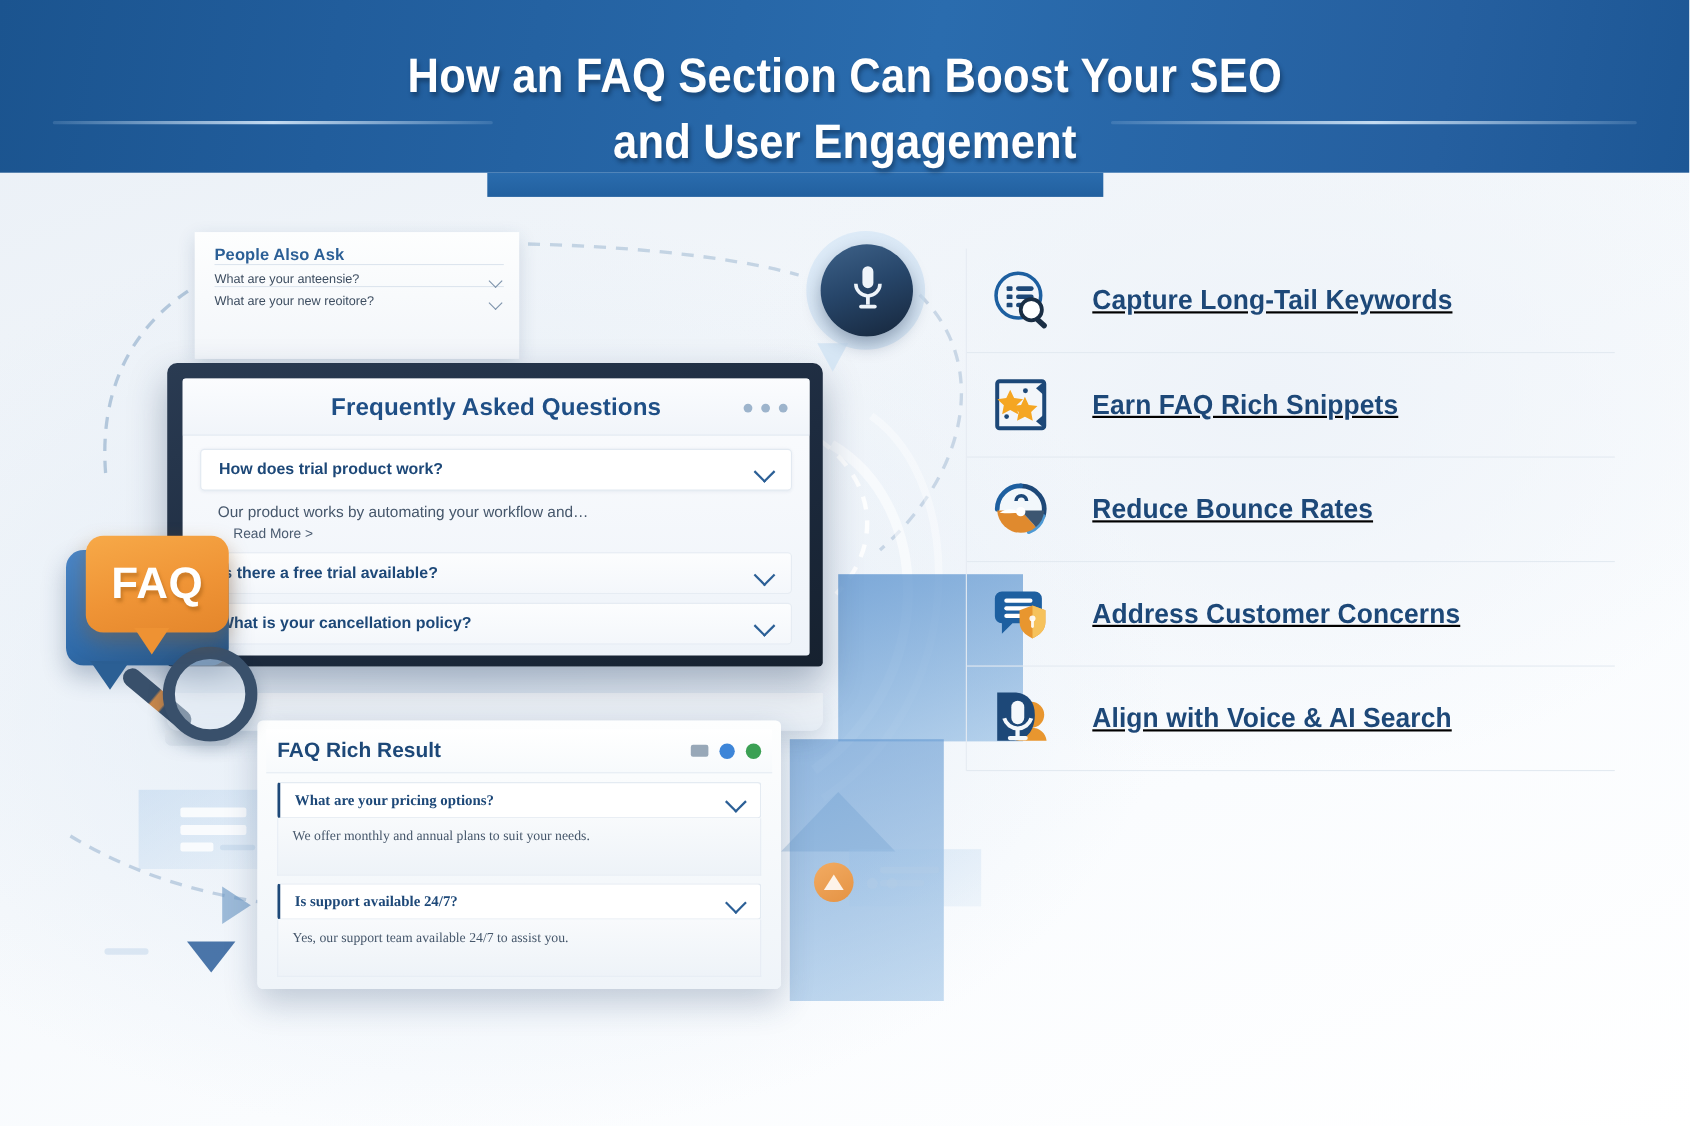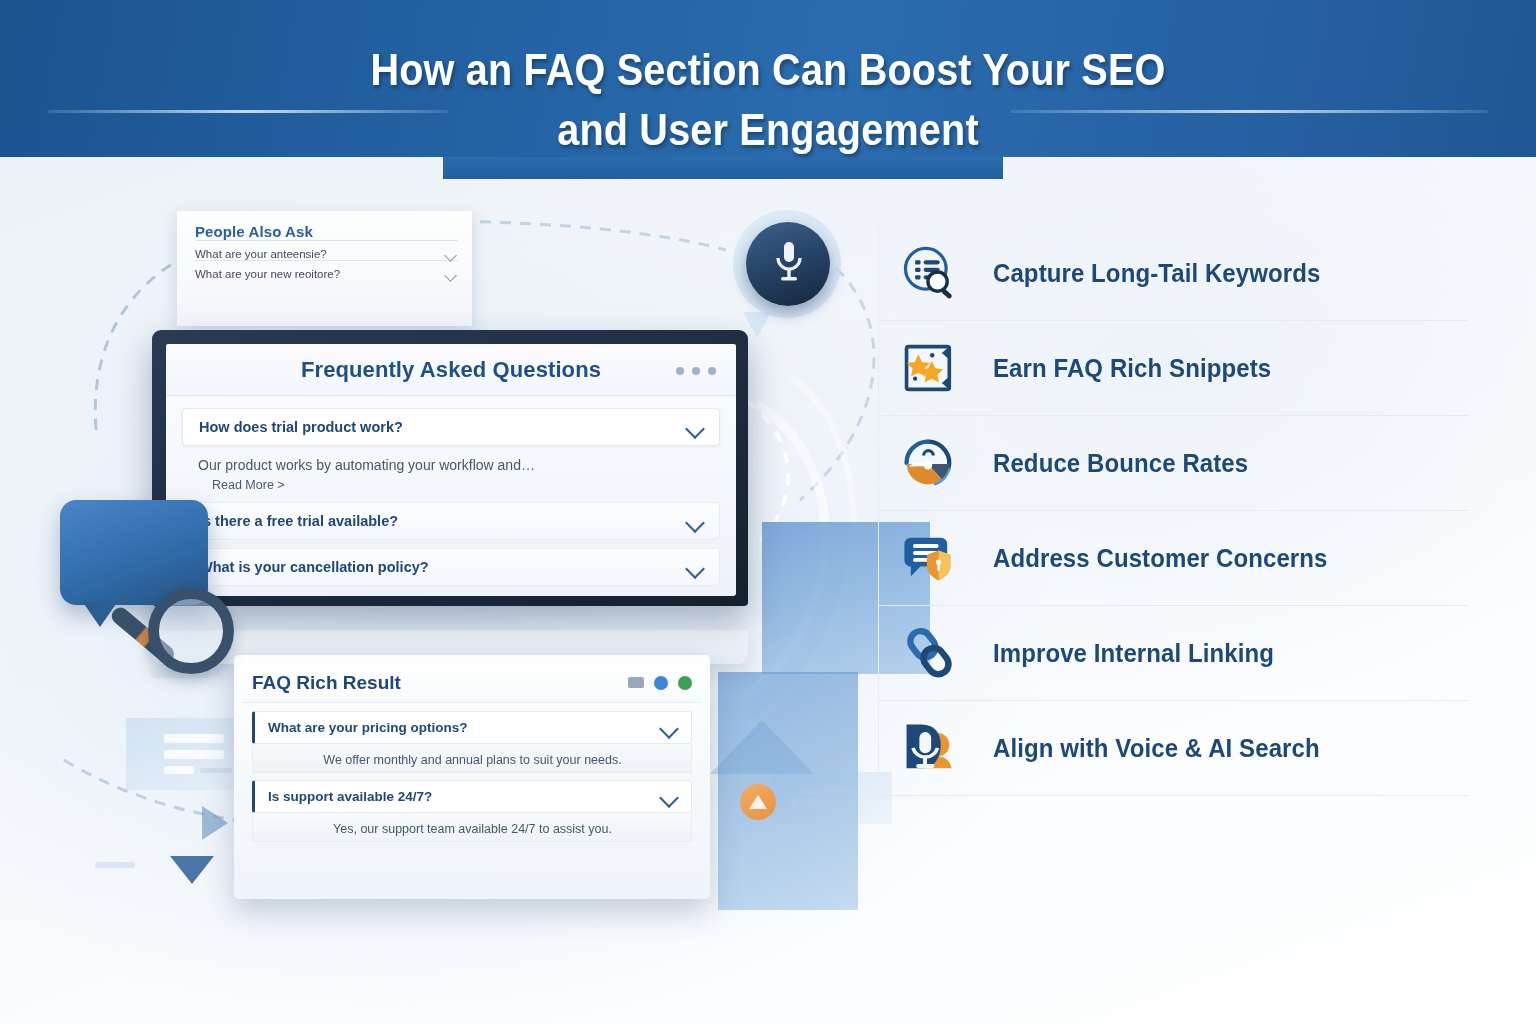--- a/index.html
+++ b/index.html
@@ -304,44 +304,43 @@
     border-radius: 2px;
   }
   #rich-dots .c-blue {
     width: 14px; height: 14px; border-radius: 50%;
     background: #3d85d8;
   }
   #rich-dots .c-green {
     width: 14px; height: 14px; border-radius: 50%;
     background: #3ba054;
   }
-  #rich-body { padding: 8px 10px 0 10px; }
+  #rich-body { padding: 8px 10px 0 10px; font-family: Liberation Serif, serif; }
   .rich-q {
     background: #ffffff;
     border: 1px solid #e2e9f1;
     border-left: 3px solid #1d4878;
     border-radius: 3px;
     height: 33px;
     display: flex;
     align-items: center;
     justify-content: space-between;
     padding: 0 12px 0 13px;
     font-size: 13.5px;
     font-weight: 700;
     color: #1d4878;
   }
   .rich-a {
     background: linear-gradient(180deg,#f8fafc,#eef3f8);
     border: 1px solid #e7edf4;
     border-top: none;
     font-size: 12.5px;
     color: #46576b;
-    padding: 9px 12px 5px 13px;
+    padding: 9px 12px 27px 13px;
     margin-bottom: 7px;
-    text-align: center;
   }
 
   
   #bubble-blue {
     position: absolute;
     left: 60px; top: 500px;
     width: 148px; height: 105px;
     background: linear-gradient(160deg, #4a86c8 0%, #2f6aa8 60%, #27527f 100%);
     border-radius: 16px;
     z-index: 24;
@@ -445,20 +444,21 @@
     width: 590px;
     z-index: 30;
     border-left: 1px solid #e6ecf2;
   }
   .benefit {
     height: 95px;
     display: flex;
     align-items: center;
     border-bottom: 1px solid #e3eaf1;
     padding-left: 30px;
+    text-decoration: underline;
   }
   .benefit:first-child { border-top: none; }
   .bicon {
     width: 62px; height: 62px;
     flex: none;
     display: flex;
     align-items: center;
     justify-content: center;
     margin-right: 22px;
   }
@@ -597,20 +597,23 @@
   <div id="mic-halo"></div>
   <div id="mic-circle"></div>
   <svg id="mic-glyph" width="28" height="44" viewBox="0 0 28 44">
     <rect x="9" y="2" width="10" height="20" rx="5" fill="#eef4fa"></rect>
     <path d="M3 18 a11 11 0 0 0 22 0" fill="none" stroke="#eef4fa" stroke-width="3.2"></path>
     <rect x="12.3" y="29" width="3.4" height="8" fill="#eef4fa"></rect>
     <rect x="6" y="37" width="16" height="3.4" rx="1.7" fill="#eef4fa"></rect>
   </svg>
 
   <div id="bubble-blue"></div>
+  <div id="bubble-orange">
+    <span id="bubble-label">FAQ</span>
+  </div>
   <div id="magnifier-handle"></div>
   <div id="magnifier"></div>
 
   <div id="rich-card">
     <div id="rich-head">
       <div id="rich-title">FAQ Rich Result</div>
       <div id="rich-dots">
         <span class="sq"></span>
         <span class="c-blue"></span>
         <span class="c-green"></span>
@@ -691,31 +694,20 @@
           <rect x="14" y="29" width="16" height="3.6" rx="1.8" fill="#ffffff"></rect>
           <path d="M38 22 l11 4 v10 c0 7 -5 11 -11 14 c-6 -3 -11 -7 -11 -14 V26 Z" fill="#e8962f"></path>
           <path d="M38 22 l11 4 v10 c0 7 -5 11 -11 14 Z" fill="#f6c25c"></path>
           <circle cx="38" cy="33" r="2.6" fill="#ffffff" opacity="0.9"></circle>
           <rect x="36.8" y="34" width="2.4" height="7" rx="1.2" fill="#ffffff" opacity="0.9"></rect>
         </svg>
       </span>
       <span class="blabel">Address Customer Concerns</span>
     </div>
 
-    <div class="benefit">
-      <span class="bicon">
-        <svg class="bicon" width="58" height="58" viewBox="0 0 58 58">
-          <g transform="rotate(-38 29 29)">
-            <rect x="20" y="6" width="19" height="26" rx="9.5" fill="none" stroke="#2a6cae" stroke-width="6"></rect>
-            <rect x="20" y="26" width="19" height="26" rx="9.5" fill="none" stroke="#1d4878" stroke-width="6"></rect>
-          </g>
-        </svg>
-      </span>
-      <span class="blabel">Improve Internal Linking</span>
-    </div>
 
     <div class="benefit">
       <span class="bicon">
         <svg class="bicon" width="58" height="58" viewBox="0 0 58 58">
           <circle cx="37" cy="26" r="11" fill="#e8962f"></circle>
           <path d="M37 37 c -7 0 -12 4 -13 11 h26 c -1 -7 -6 -11 -13 -11 Z" fill="#e8962f"></path>
           <path d="M22 7 C 34 7 40 15 40 26 C 40 38 34 48 22 48 L8 48 L8 7 Z" fill="#1d4878"></path>
           <rect x="20" y="14" width="11" height="20" rx="5.5" fill="#f4f8fc"></rect>
           <path d="M14 29 a12 12 0 0 0 23 0" fill="none" stroke="#f4f8fc" stroke-width="3.4"></path>
           <rect x="23.5" y="38" width="3.6" height="7" fill="#f4f8fc"></rect>

